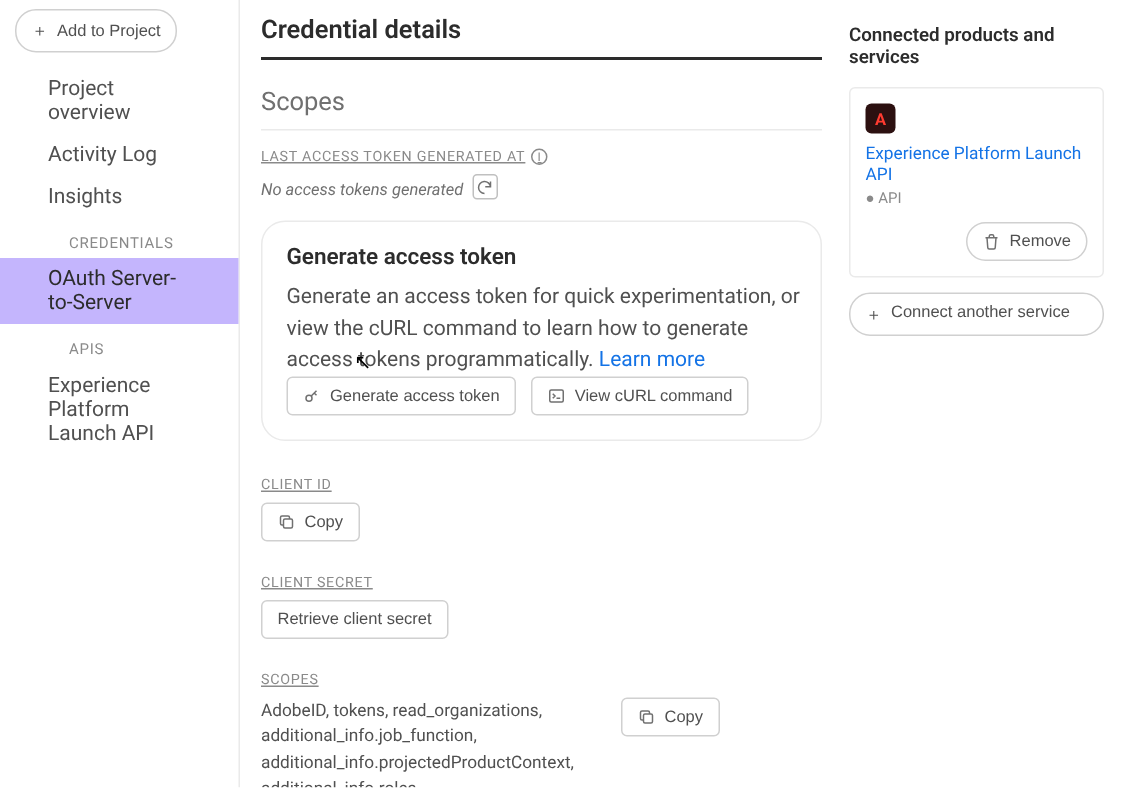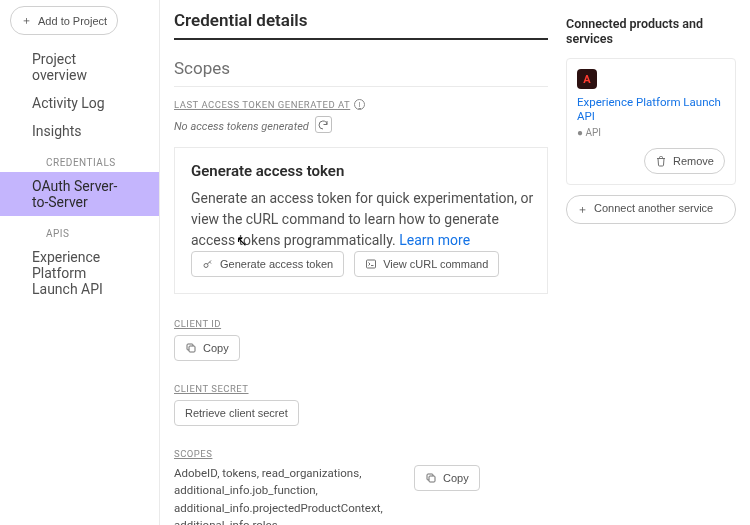--- a/index.html
+++ b/index.html
@@ -96,21 +96,21 @@
     display: flex;
     align-items: flex-end;
     gap: 6px;
     font-size: 11px;
     font-style: italic;
     color: #707070;
     margin: 6px 0 14px 0;
   }
   .card {
     border: 1px solid #eaeaea;
-    border-radius: 0;
+    border-radius: 16px;
     padding: 14px 4px 16px 16px;
     margin-bottom: 24px;
   }
   .card-title {
     font-size: 15px;
     font-weight: 600;
     margin-bottom: 8px;
   }
   .card-desc {
     font-size: 14px;

